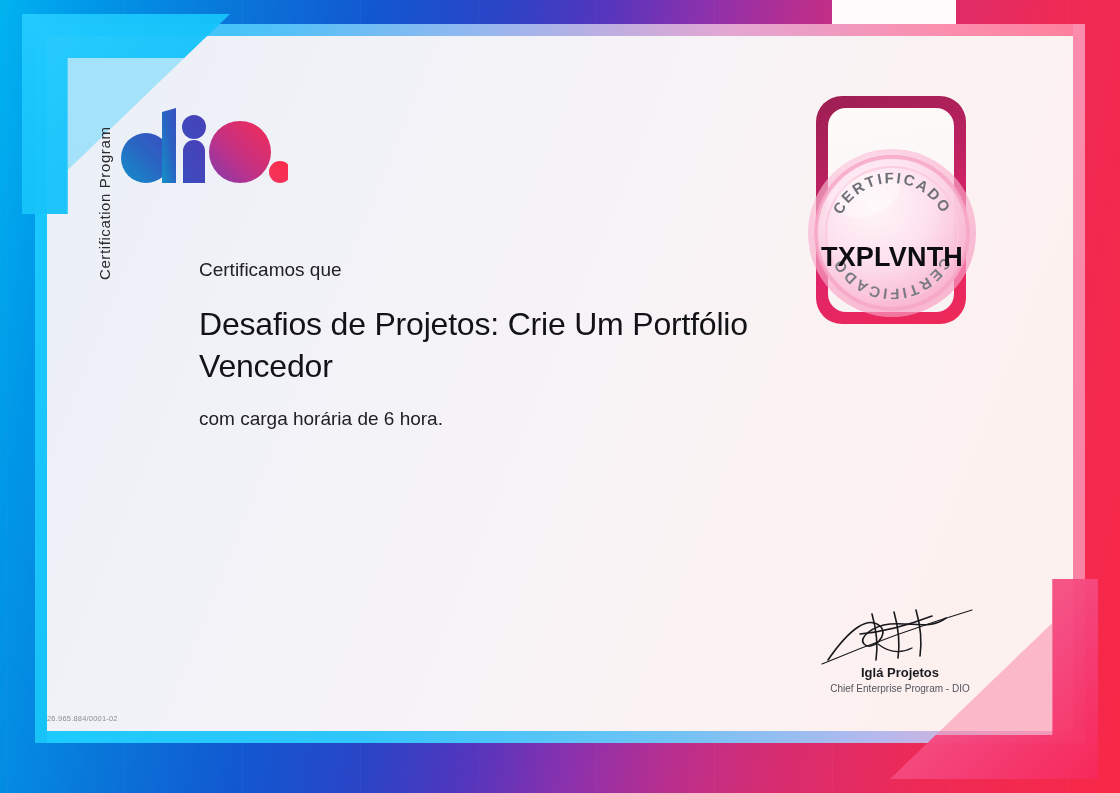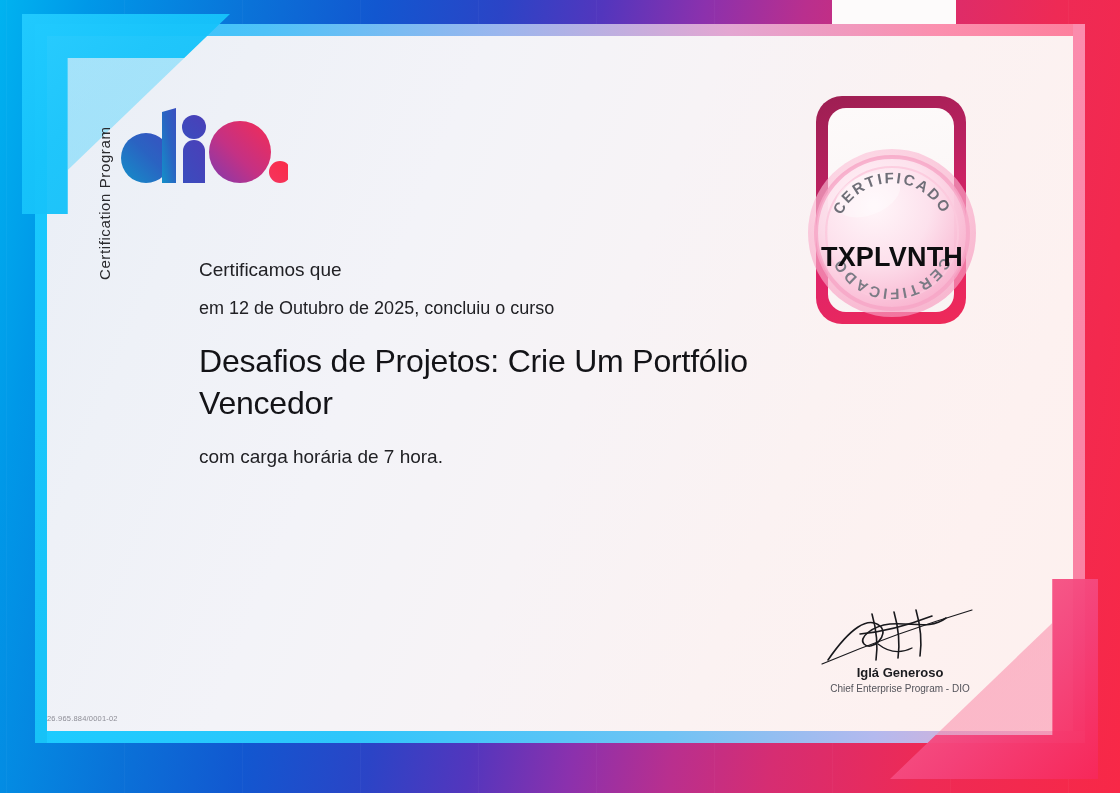--- a/index.html
+++ b/index.html
@@ -343,23 +343,22 @@
       <circle cx="122" cy="46" r="31" fill="url(#go)"></circle>
 
       <circle cx="162" cy="66" r="11" fill="url(#gdot)"></circle>
     </svg>
   </div>
 
   <div class="side-label">Certification  Program</div>
 
   <div class="body-block">
     <div class="line-certificamos">Certificamos que</div>
-    <div class="line-date">em 12 de Outubro de 2025, concluiu o curso</div>
     <div class="line-course">Desafios de Projetos: Crie Um Portfólio Vencedor</div>
-    <div class="line-hours">com carga horária de 7 hora.</div>
+    <div class="line-hours">com carga horária de 6 hora.</div>
   </div>
 
   <div class="badge-holder">
     <div class="badge-holder-inner"></div>
   </div>
 
   <div class="seal">
     <svg width="172" height="172" viewBox="0 0 172 172">
       <defs>
         <radialGradient id="sealg" cx="38%" cy="32%" r="72%">
@@ -396,18 +395,18 @@
         <path d="M8 52 C30 20, 48 8, 60 18 C70 27, 52 44, 44 36 C38 30, 52 18, 70 16 C92 14, 110 22, 126 10"></path>
         <path d="M52 6 C56 20, 58 38, 56 52"></path>
         <path d="M74 4 C78 18, 80 36, 78 50"></path>
         <path d="M96 2 C100 16, 102 34, 100 48"></path>
         <path d="M40 26 C62 24, 86 18, 112 8"></path>
         <path d="M2 56 C40 40, 92 20, 152 2" stroke-width="1.2"></path>
         <path d="M58 36 C68 44, 80 46, 92 40" stroke-width="1.3"></path>
       </g>
     </svg>
   </div>
-  <div class="sig-name">Iglá Generoso</div>
+  <div class="sig-name">Iglá Projetos</div>
   <div class="sig-role">Chief Enterprise Program - DIO</div>
 
   <div class="cnpj">26.965.884/0001-02</div>
 
 </div>
 
 </body></html>

